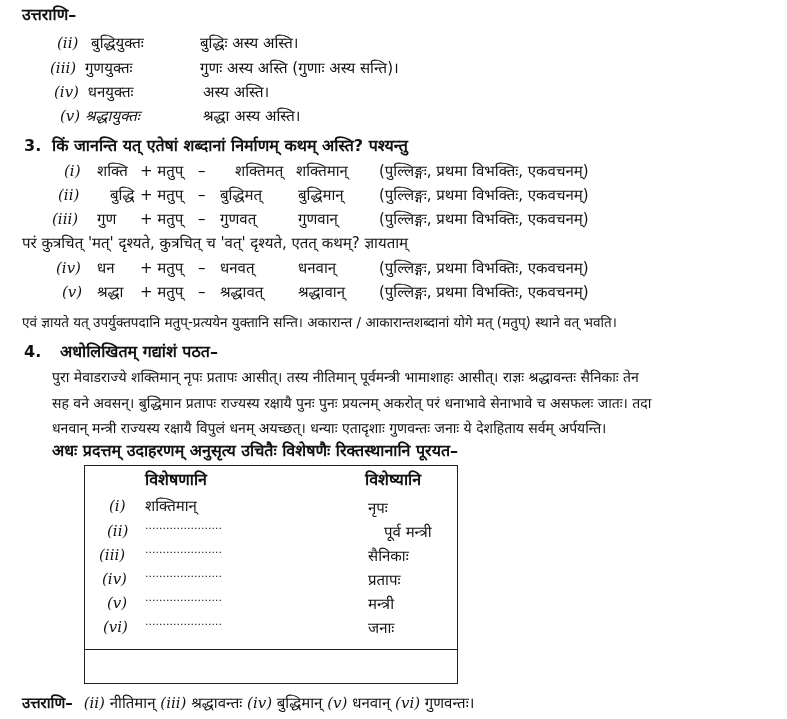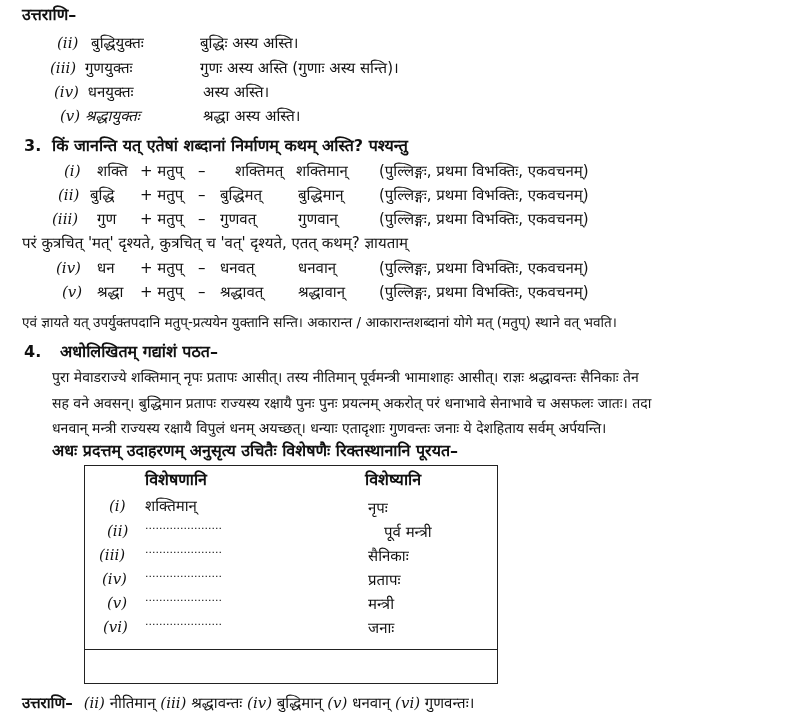--- a/index.html
+++ b/index.html
@@ -7,21 +7,21 @@
     width: 787px; height: 719px; position: relative; overflow: hidden;
     font-family: "DejaVu Sans", sans-serif; color: #111111;
   }
   .abs { position: absolute; white-space: nowrap; }
   .b { font-weight: bold; }
   .sz { font-size: 15px; line-height: 20px; }
   .hd { font-size: 16px; line-height: 22px; font-weight: bold; }
   .roman { font-family: "DejaVu Serif", serif; font-style: italic; }
   .para { font-size: 14px; line-height: 25px; }
   .tbl {
-    position: absolute; left: 84px; top: 465px; width: 414px; height: 219px;
+    position: absolute; left: 84px; top: 465px; width: 374px; height: 219px;
     border: 1.5px solid #222; box-sizing: border-box;
   }
   .tbl-divider { position: absolute; left: 0; right: 0; top: 183px; border-top: 1.5px solid #222; }
   .dots { letter-spacing: 0px; font-size: 11px; }
 </style>
 </head>
 <body>
 
 <div class="abs hd" style="left:22px;top:4px;">उत्तराणि–</div>
 
@@ -58,21 +58,21 @@
 
   <span class="abs sz roman" style="left:64px;top:161px;">(i)</span>
   <span class="abs sz" style="left:97px;top:161px;">शक्ति</span>
   <span class="abs sz" style="left:140px;top:161px;">+ मतुप्</span>
   <span class="abs sz" style="left:198px;top:161px;">–</span>
   <span class="abs sz" style="left:220px;top:161px;margin-left:15px;">शक्तिमत्</span>
   <span class="abs sz" style="left:296px;top:161px;">शक्तिमान्</span>
   <span class="abs sz" style="left:379px;top:161px;">(पुल्लिङ्गः, प्रथमा विभक्तिः, एकवचनम्)</span>
 
   <span class="abs sz roman" style="left:58px;top:185px;">(ii)</span>
-  <span class="abs sz" style="left:90px;top:185px;">बुद्धि</span>
+  <span class="abs sz" style="left:110px;top:185px;">बुद्धि</span>
   <span class="abs sz" style="left:140px;top:185px;">+ मतुप्</span>
   <span class="abs sz" style="left:198px;top:185px;">–</span>
   <span class="abs sz" style="left:220px;top:185px;text-align:center;">बुद्धिमत्</span>
   <span class="abs sz" style="left:298px;top:185px;">बुद्धिमान्</span>
   <span class="abs sz" style="left:379px;top:185px;">(पुल्लिङ्गः, प्रथमा विभक्तिः, एकवचनम्)</span>
 
   <span class="abs sz roman" style="left:52px;top:209px;">(iii)</span>
   <span class="abs sz" style="left:97px;top:209px;">गुण</span>
   <span class="abs sz" style="left:140px;top:209px;">+ मतुप्</span>
   <span class="abs sz" style="left:198px;top:209px;">–</span>

